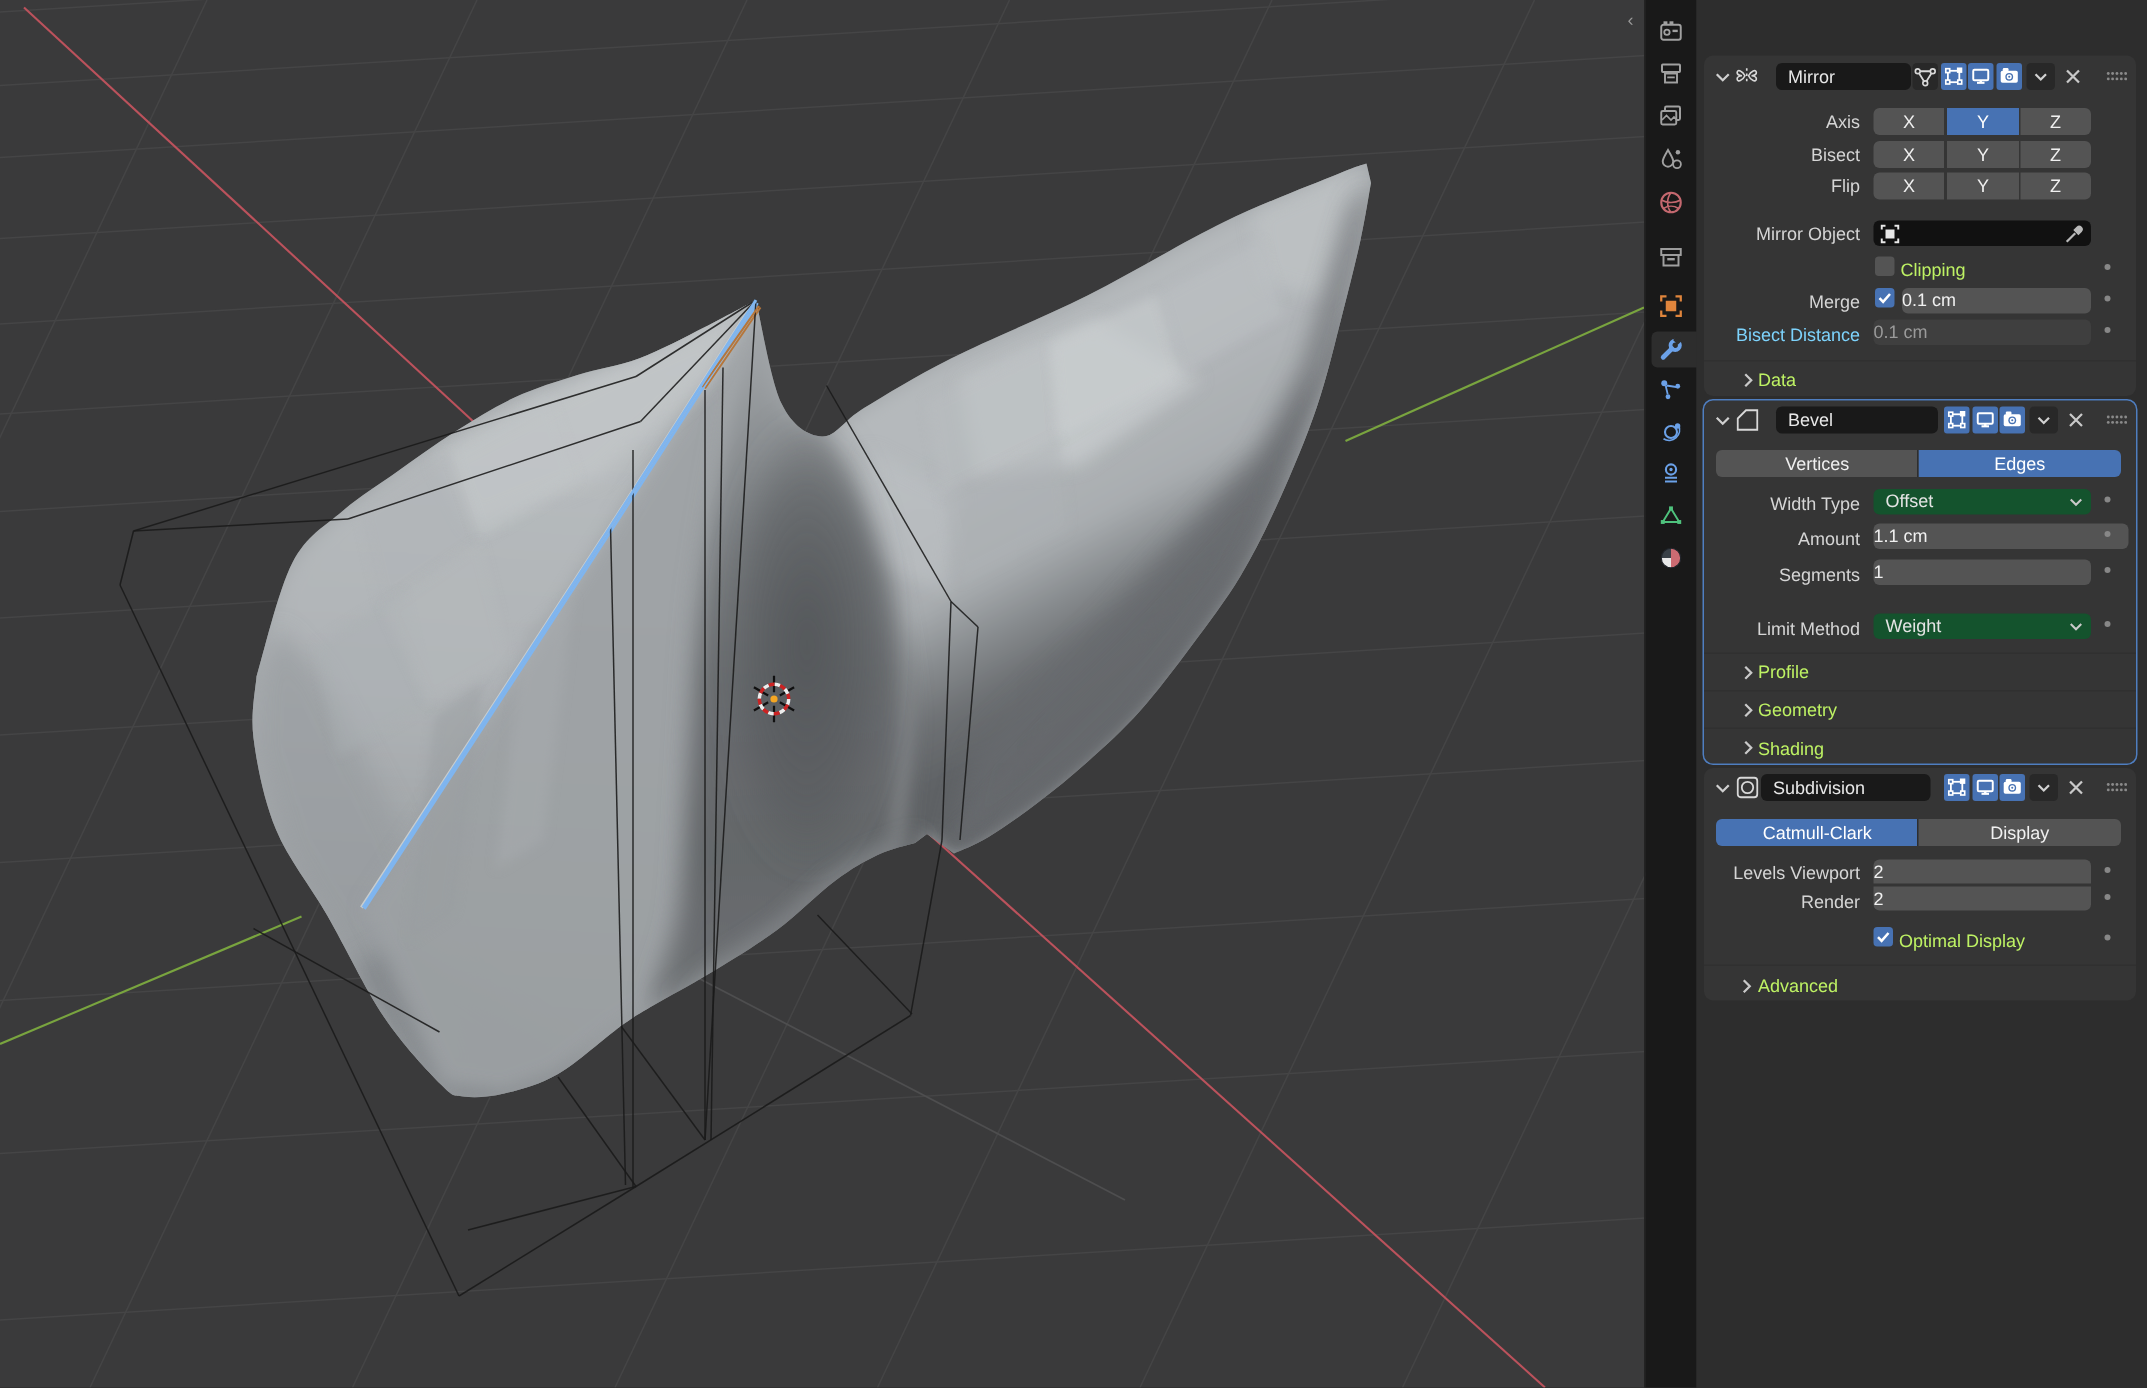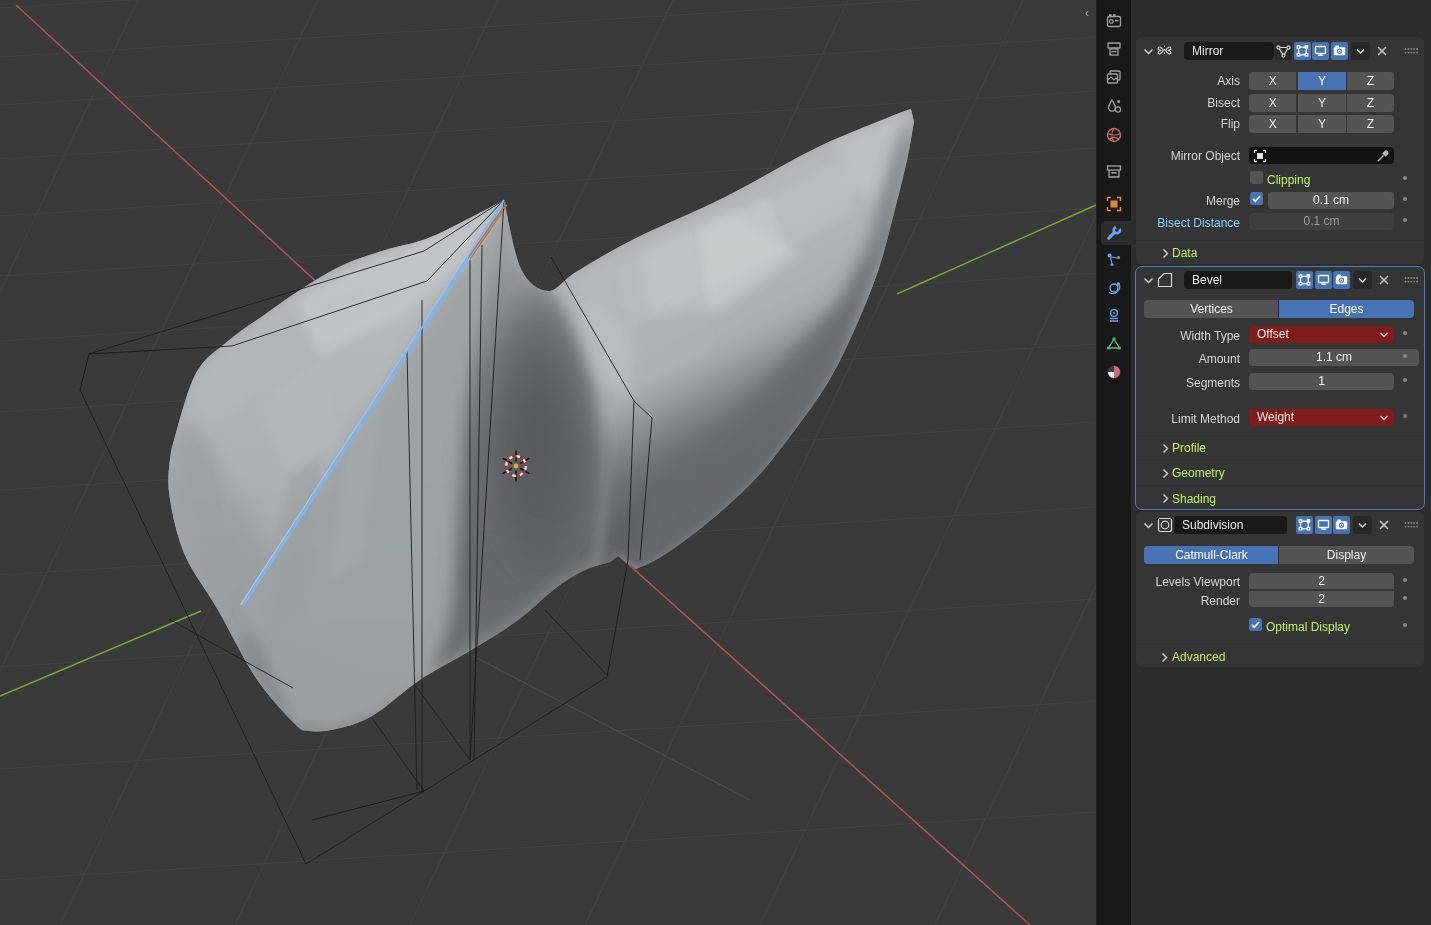--- a/index.html
+++ b/index.html
@@ -9,25 +9,25 @@
 .panel.act{outline:1px solid #4f7ec0;outline-offset:0px}
 .name{position:absolute;height:18px;background:#191919;border-radius:4px;color:#e8e8e8;line-height:18px;padding-left:8px}
 .hbtn{position:absolute;width:17px;height:18px;background:#282828;border-radius:3px}
 .bbtn{position:absolute;width:17px;height:18px;background:#4772b3;border-radius:2px}
 .lbl{position:absolute;color:#d5d5d5;white-space:nowrap}
 .lbl2{position:absolute;color:#bef264;white-space:nowrap}
 .lbl.dis{color:#7dd3fc}
 .dot{position:absolute;width:4px;height:4px;border-radius:50%;background:#878787}
 .segb{position:absolute;height:18px;background:#545454;color:#f0f0f0;text-align:center;line-height:18px}
 .segb.on{background:#4772b3;color:#fff}
-.fld{position:absolute;height:17px;background:#545454;border-radius:4px;color:#f0f0f0;text-align:center;line-height:17px}
+.fld{position:absolute;height:17px;background:#545454;border-radius:4px;color:#f0f0f0;text-align:left;line-height:17px}
 .fld.dis{background:#3f3f3f;color:#9a9a9a}
 .fld.sq-b{border-radius:4px 4px 0 0;height:16px}
 .fld.sq-t{border-radius:0 0 4px 4px;height:16px}
-.dd{position:absolute;height:17px;background:#7f1d1d;border-radius:4px;color:#e4e4e4;line-height:17px;padding-left:8px}
+.dd{position:absolute;height:17px;background:#14532d;border-radius:4px;color:#e4e4e4;line-height:17px;padding-left:8px}
 .objfld{position:absolute;height:17px;background:#111;border-radius:4px}
 .cb{position:absolute;width:13px;height:13px;background:#545454;border-radius:2.5px}
 .cb.on{background:#4772b3}
 </style></head>
 <body>
 <svg width="1097" height="925" viewBox="0 0 1097 925" style="position:absolute;left:0;top:0">
 <defs>
 <filter id="b4" x="-30%" y="-30%" width="160%" height="160%">
         <feGaussianBlur stdDeviation="3.5"></feGaussianBlur>
       </filter>

